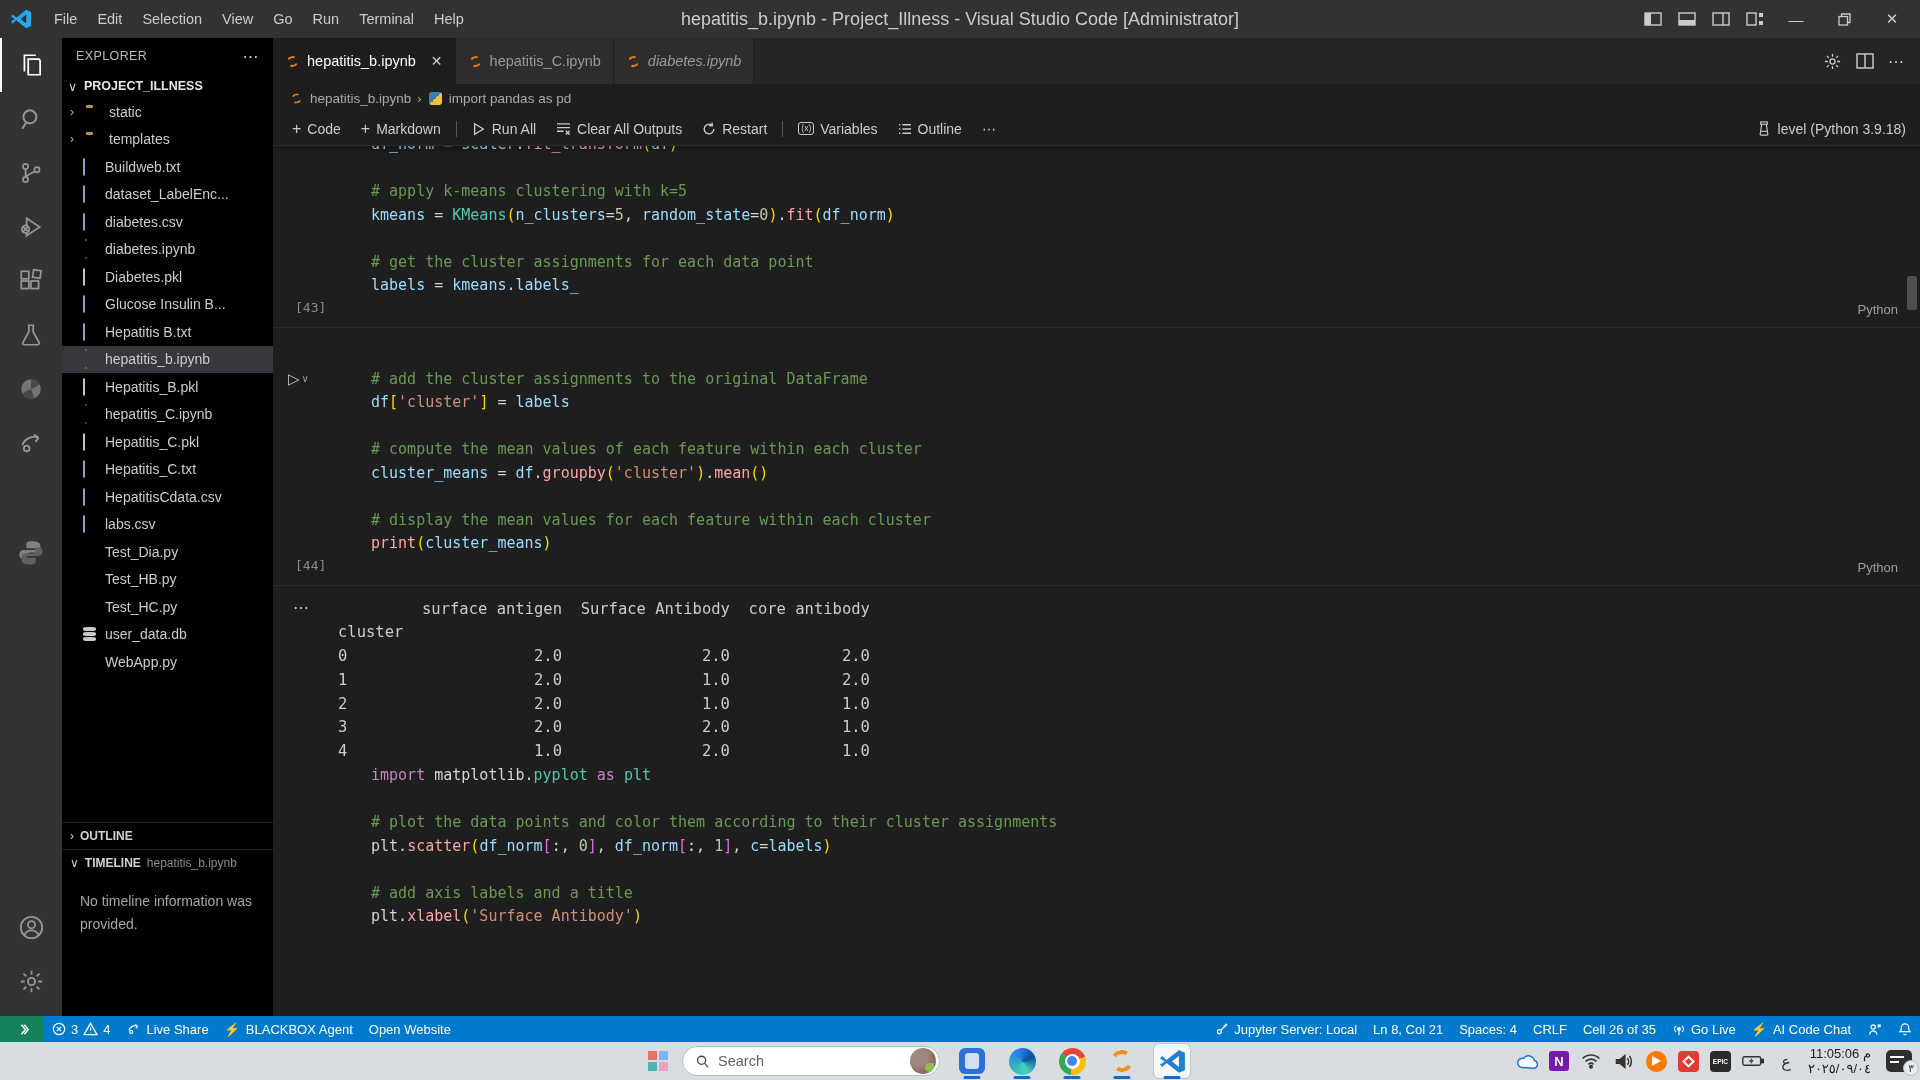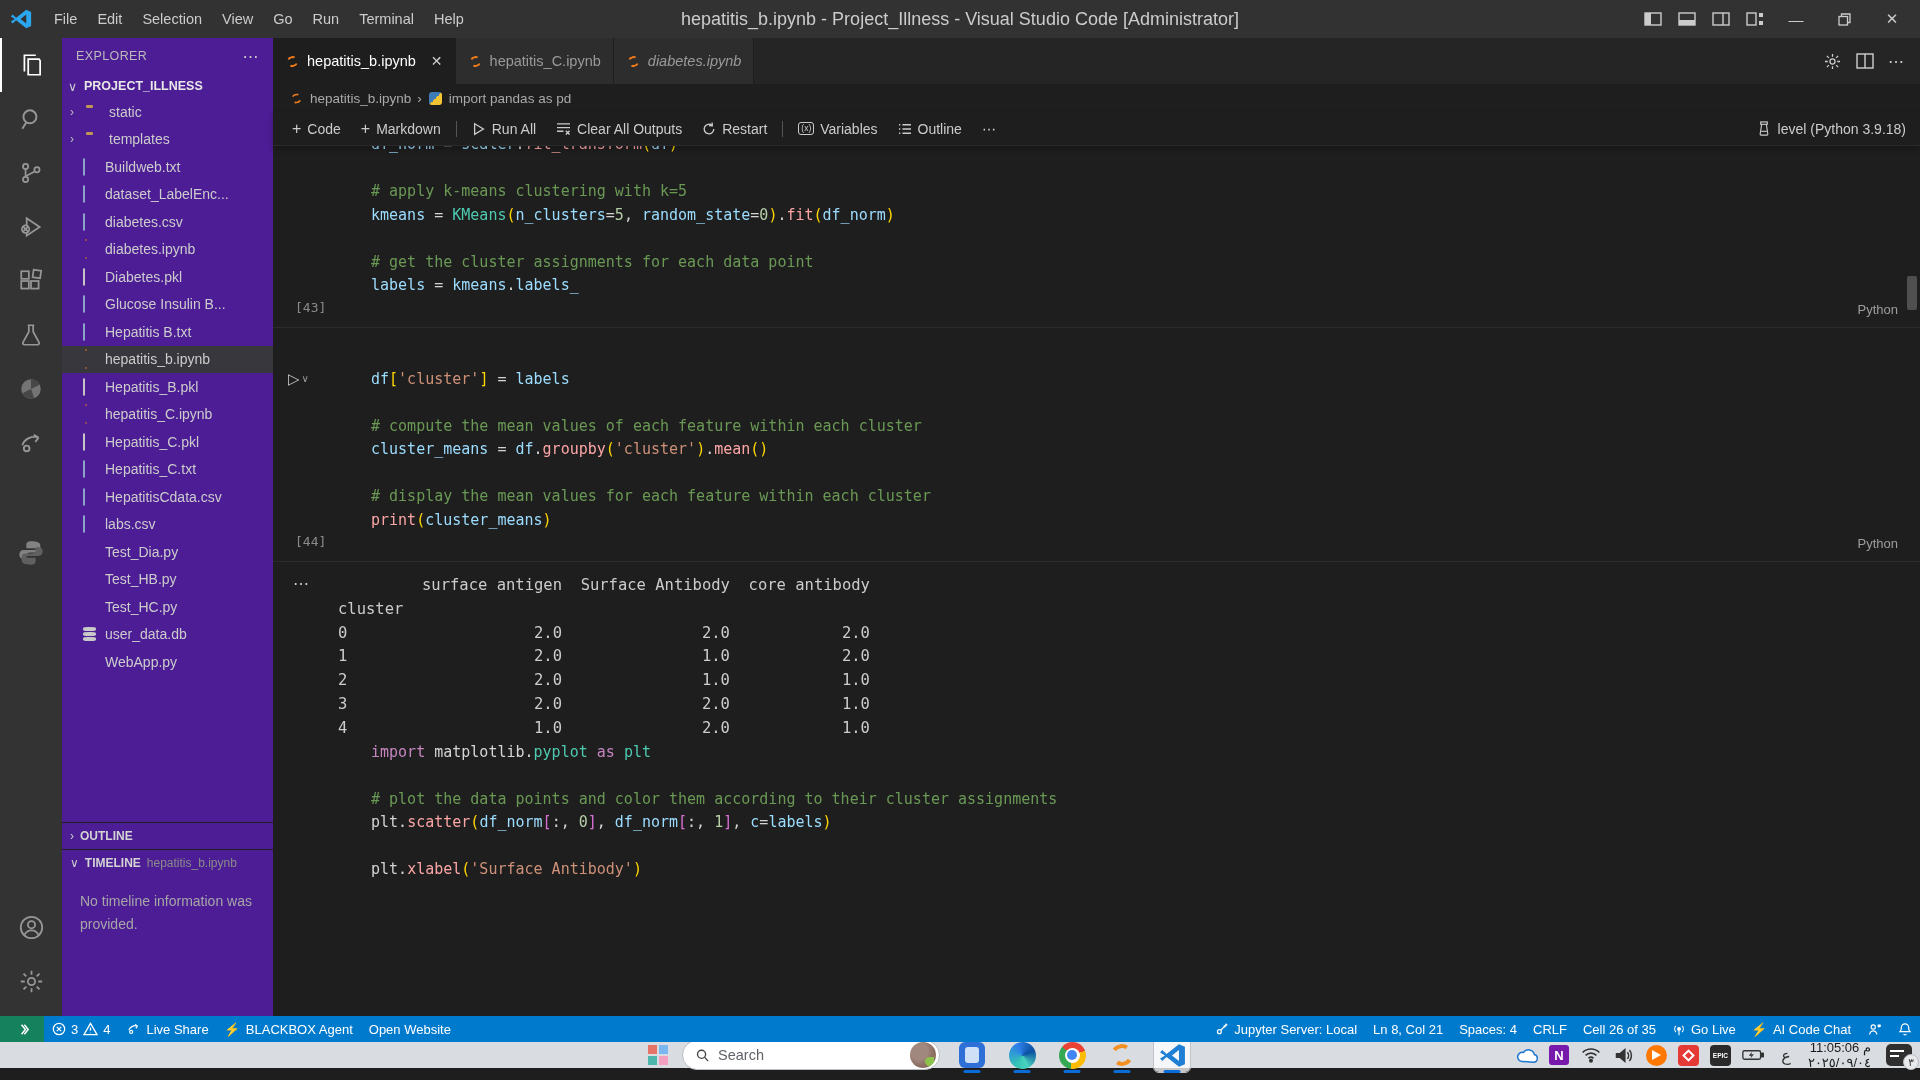--- a/index.html
+++ b/index.html
@@ -11,21 +11,21 @@
   .win-title { position:absolute; left:50%; transform:translateX(-50%); font-size:18px; color:#cccccc; white-space:nowrap; }
   .tbar-right { margin-left:auto; display:flex; align-items:center; gap:4px; padding-right:6px; }
   .layout-ic { width:30px; height:26px; display:flex; align-items:center; justify-content:center; }
   .winbtn { width:44px; height:34px; display:flex; align-items:center; justify-content:center; color:#cccccc; font-size:15px; }
 
   .main { display:flex; height:978px; }
   .activitybar { width:62px; background:#333333; display:flex; flex-direction:column; align-items:center; position:relative; }
   .act-ic { width:62px; height:54px; display:flex; align-items:center; justify-content:center; opacity:.75; }
   .act-ic.active { opacity:1; border-left:2px solid #ffffff; }
   .act-spacer { flex:1; }
-  .sidebar { width:211px; background:#4c1d95; color:#cccccc; display:flex; flex-direction:column; font-size:14px; }
+  .sidebar { width:211px; background:#000000; color:#cccccc; display:flex; flex-direction:column; font-size:14px; }
   .sb-head { height:36px; display:flex; align-items:center; padding:0 14px; font-size:12.5px; color:#bbbbbb; letter-spacing:.4px; }
   .sb-head .dots { margin-left:auto; color:#cccccc; font-size:16px; }
   .proj-head { height:24px; display:flex; align-items:center; font-weight:bold; font-size:12.5px; padding-left:6px; color:#e7e7e7; }
   .files { flex:1; overflow:hidden; }
   .frow { height:27.5px; display:flex; align-items:center; padding-left:20px; white-space:nowrap; color:#cccccc; }
   .frow.folder { padding-left:8px; }
   .frow.sel { background:#37373d; }
   .frow .chev { width:16px; color:#b9b9b9; font-size:12px; }
   .fic { width:16px; height:16px; margin-right:7px; position:relative; flex:none; }
   .ic-folder { width:16px; height:12px; background:#c09553; border-radius:2px; margin-top:3px; }
@@ -72,21 +72,21 @@
   .tok-k{color:#C586C0}.tok-s{color:#CE9178}.tok-n{color:#B5CEA8}.tok-w{color:#D4D4D4}
   .tok-b1{color:#FFD700}.tok-b2{color:#DA70D6}
   .vscroll { position:absolute; right:3px; top:130px; width:10px; height:34px; background:#4f4f4f; border-radius:2px; }
 
   .statusbar { height:26px; background:#007acc; color:#ffffff; display:flex; align-items:center; font-size:13px; position:relative; z-index:4; }
   .st-remote { width:44px; height:26px; background:#16825d; display:flex; align-items:center; justify-content:center; font-size:13px; }
   .st-it { display:flex; align-items:center; gap:5px; padding:0 8px; height:26px; white-space:nowrap; }
   .st-right { margin-left:auto; display:flex; align-items:center; }
   .bolt { color:#f5a623; font-weight:bold; }
 
-  .taskbar { height:26px; background:#d9dde1; display:flex; align-items:center; position:relative;padding-left:16px; }
+  .taskbar { height:38px; background:#d9dde1; display:flex; align-items:center; position:relative;padding-left:16px; }
   .tk-center { position:absolute; left:648px; display:flex; align-items:center; gap:14px; height:38px; }
   .startbtn { display:grid; grid-template-columns:9px 9px; grid-template-rows:9px 9px; gap:2px; }
   .startbtn i:nth-child(1){background:#e57368}.startbtn i:nth-child(2){background:#7ab7f0}
   .startbtn i:nth-child(3){background:#4db6ac}.startbtn i:nth-child(4){background:#f3a0c0}
   .searchpill { width:258px; height:30px; background:#ffffff; border:1px solid #b9bec4; border-radius:16px; display:flex; align-items:center; padding:0 3px 0 12px; color:#5f6368; font-size:14.5px; gap:8px; }
   .bear { margin-left:auto; width:26px; height:26px; border-radius:50%; background:radial-gradient(circle at 35% 35%, #a1887f 0 35%, #8d6e63 60%); position:relative; overflow:hidden; }
   .bear:after { content:""; position:absolute; right:2px; bottom:2px; width:9px; height:9px; background:#8bc34a; border-radius:50% 0 50% 50%; }
   .tk-app { width:36px; height:34px; display:flex; align-items:center; justify-content:center; position:relative; border-radius:5px; }
   .tk-app .ul { position:absolute; bottom:-1px; left:50%; transform:translateX(-50%); width:17px; height:3px; border-radius:2px; background:#0a6cd6; }
   .tk-app.activeapp { background:rgba(255,255,255,.75); outline:1px solid #bfc5cb; }
@@ -466,20 +466,21 @@
         </div>
         <div class="cfoot" style="margin-bottom: 40px;">
           <span class="exec">[43]</span>
           <span class="langlab">Python</span>
         </div>
         <div class="cell" style="overflow: hidden;">
           <div class="gutter">
             <span class="runbtn">▷<span class="dd">∨</span></span>
           </div>
           <div class="codewrap">
+            <div class="line"><span class="tok-cm"># add the cluster assignments to the original DataFrame</span></div>
             <div class="line"><span class="tok-v">df</span><span class="tok-b1">[</span><span class="tok-s">'cluster'</span><span class="tok-b1">]</span><span class="tok-w"> = </span><span class="tok-v">labels</span></div>
             <div class="line">&nbsp;</div>
             <div class="line"><span class="tok-cm"># compute the mean values of each feature within each cluster</span></div>
             <div class="line"><span class="tok-v">cluster_means</span><span class="tok-w"> = </span><span class="tok-v">df</span><span class="tok-w">.</span><span class="tok-f">groupby</span><span class="tok-b1">(</span><span class="tok-s">'cluster'</span><span class="tok-b1">)</span><span class="tok-w">.</span><span class="tok-f">mean</span><span class="tok-b1">()</span></div>
             <div class="line">&nbsp;</div>
             <div class="line"><span class="tok-cm"># display the mean values for each feature within each cluster</span></div>
             <div class="line"><span class="tok-f">print</span><span class="tok-b1">(</span><span class="tok-v">cluster_means</span><span class="tok-b1">)</span></div>
           </div>
         </div>
         <div class="cfoot" style="margin-bottom: 0px;">
@@ -493,20 +494,21 @@
           <div class="outpre"><div>         surface antigen  Surface Antibody  core antibody</div><div>cluster                                                  </div><div>0                    2.0               2.0            2.0</div><div>1                    2.0               1.0            2.0</div><div>2                    2.0               1.0            1.0</div><div>3                    2.0               2.0            1.0</div><div>4                    1.0               2.0            1.0</div></div>
         </div>
         <div class="cell" style="">
           <div class="gutter"></div>
           <div class="codewrap">
             <div class="line"><span class="tok-k">import</span><span class="tok-w"> matplotlib.</span><span class="tok-cl">pyplot</span><span class="tok-k"> as </span><span class="tok-cl">plt</span></div>
             <div class="line">&nbsp;</div>
             <div class="line"><span class="tok-cm"># plot the data points and color them according to their cluster assignments</span></div>
             <div class="line"><span class="tok-w">plt.</span><span class="tok-f">scatter</span><span class="tok-b1">(</span><span class="tok-v">df_norm</span><span class="tok-b2">[</span><span class="tok-w">:, </span><span class="tok-n">0</span><span class="tok-b2">]</span><span class="tok-w">, </span><span class="tok-v">df_norm</span><span class="tok-b2">[</span><span class="tok-w">:, </span><span class="tok-n">1</span><span class="tok-b2">]</span><span class="tok-w">, </span><span class="tok-v">c</span><span class="tok-w">=</span><span class="tok-v">labels</span><span class="tok-b1">)</span></div>
             <div class="line">&nbsp;</div>
+            <div class="line"><span class="tok-cm"># add axis labels and a title</span></div>
             <div class="line"><span class="tok-w">plt.</span><span class="tok-f">xlabel</span><span class="tok-b1">(</span><span class="tok-s">'Surface Antibody'</span><span class="tok-b1">)</span></div>
           </div>
         </div>
       </div>
   </div>
 </div>
 
 <div class="statusbar">
   <span class="st-remote">
       <svg width="15" height="15" viewBox="0 0 16 16" fill="none" stroke="#fff" stroke-width="1.6">

